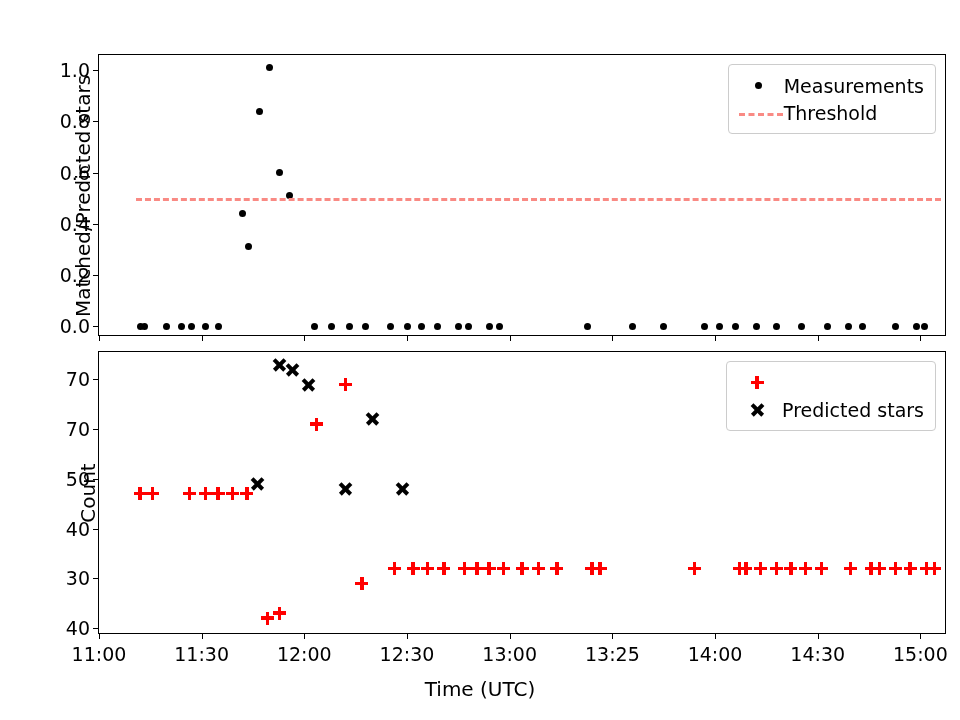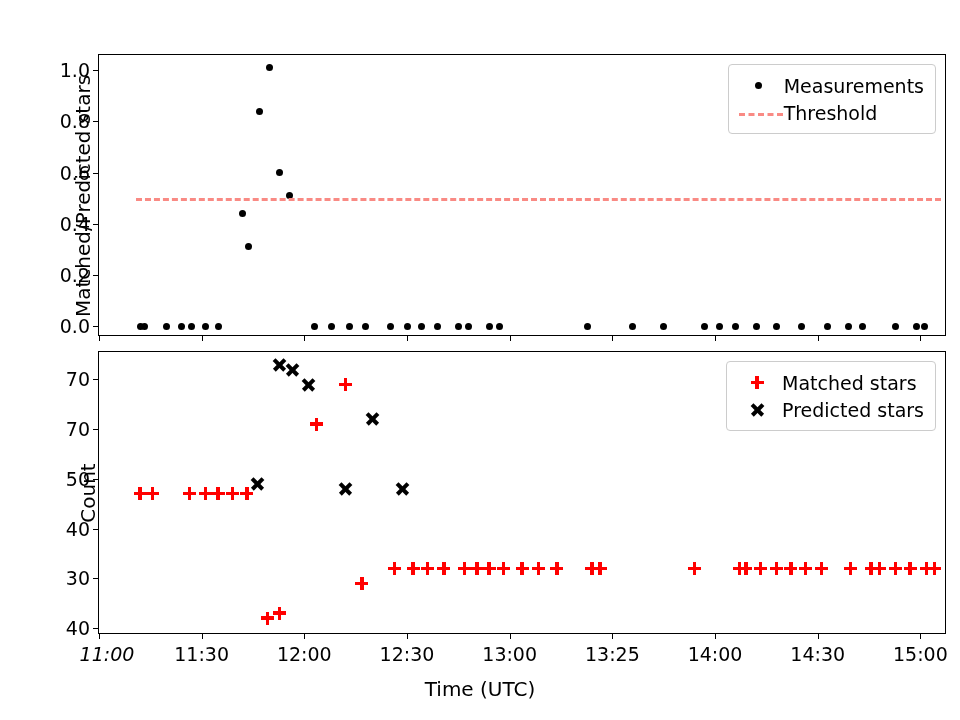--- a/index.html
+++ b/index.html
@@ -333,21 +333,21 @@
         <div class="ytick-label" style="top: 176.558px;">40</div>
         <div class="ytick" style="top: 126.823px;"></div>
         <div class="ytick-label" style="top: 126.823px;">50</div>
         <div class="ytick" style="top: 77.0885px;"></div>
         <div class="ytick-label" style="top: 77.0885px;">70</div>
         <div class="ytick" style="top: 27.354px;"></div>
         <div class="ytick-label" style="top: 27.354px;">70</div>
       </div>
     <div id="ticks-bottom-x">
         <div class="xtick" style="left: 0px;"></div>
-        <div class="xtick-label" style="left: 8px; font-style: italic;">11:00</div>
+        <div class="xtick-label" style="left: 0px;">11:00</div>
         <div class="xtick" style="left: 102.67px;"></div>
         <div class="xtick-label" style="left: 102.67px;">11:30</div>
         <div class="xtick" style="left: 205.34px;"></div>
         <div class="xtick-label" style="left: 205.34px;">12:00</div>
         <div class="xtick" style="left: 308.01px;"></div>
         <div class="xtick-label" style="left: 308.01px;">12:30</div>
         <div class="xtick" style="left: 410.68px;"></div>
         <div class="xtick-label" style="left: 410.68px;">13:00</div>
         <div class="xtick" style="left: 513.35px;"></div>
         <div class="xtick-label" style="left: 513.35px;">13:25</div>
@@ -406,21 +406,20 @@
         <div class="cross" style="left: 246.408px; top: 136.77px;"></div>
         <div class="cross" style="left: 273.102px; top: 67.1416px;"></div>
         <div class="cross" style="left: 303.903px; top: 136.77px;"></div>
       </div>
 
     <div class="legend" id="legend-bottom">
       <div class="legend-row">
         <span class="legend-key">
             <span class="key-plus"></span>
           </span>
-        <span class="legend-text">Matched stars</span>
       </div>
       <div class="legend-row">
         <span class="legend-key">
             <span class="key-cross"></span>
           </span>
         <span class="legend-text">Predicted stars</span>
       </div>
     </div>
   </div>
 

